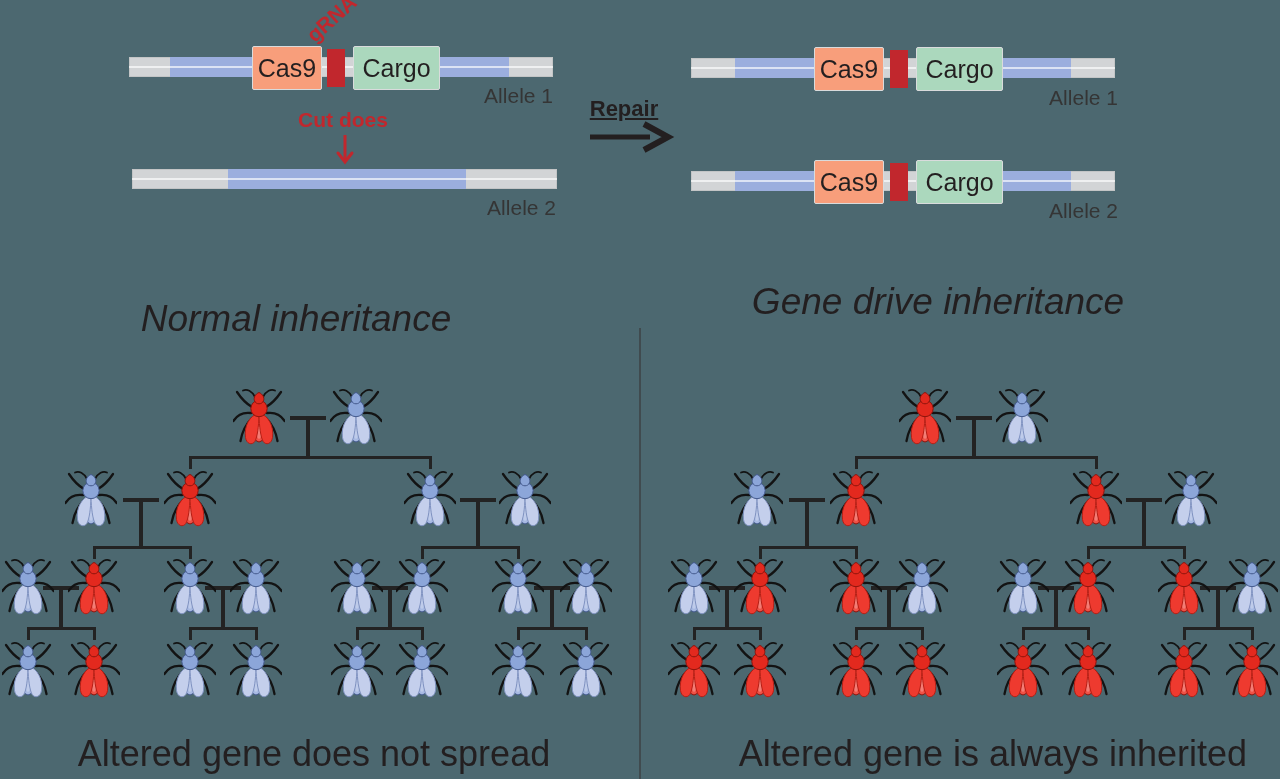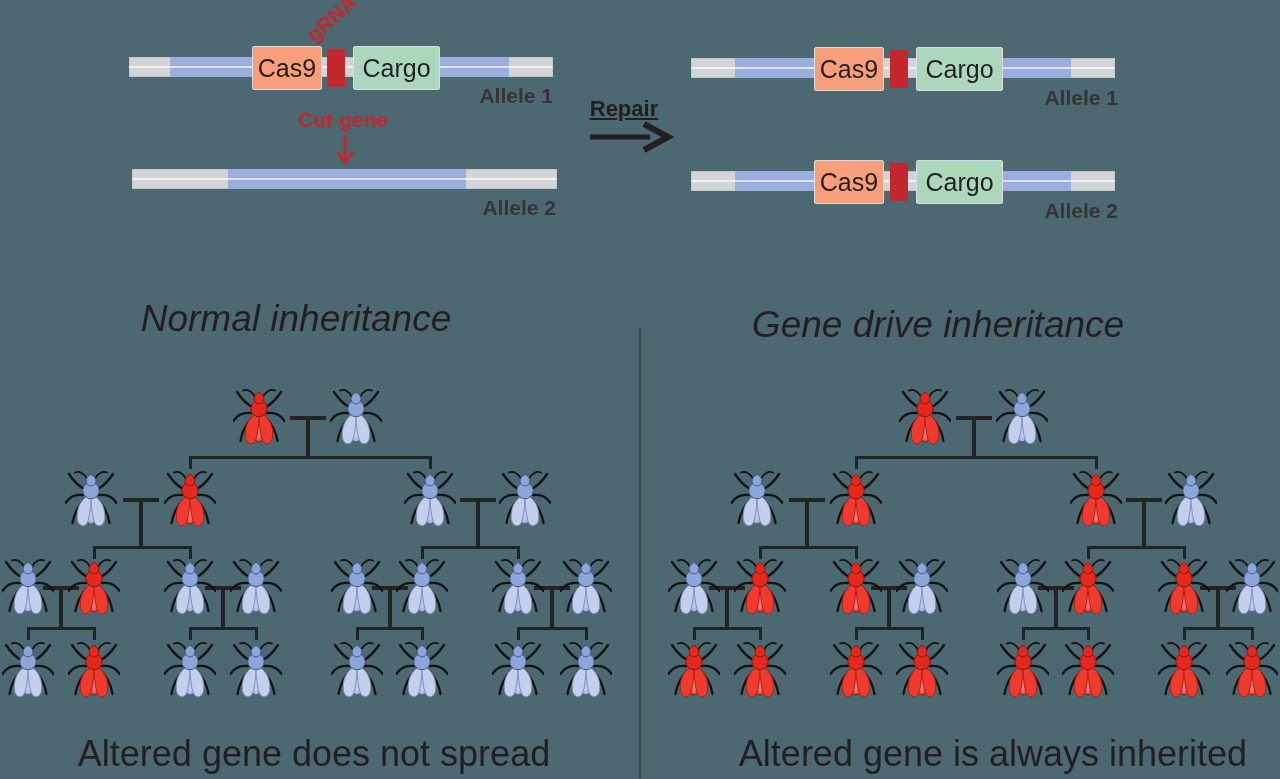--- a/index.html
+++ b/index.html
@@ -14,21 +14,21 @@
   .bar .blueseg{position:absolute;top:0;height:100%;background:var(--c-chromosome_blue,#9BAEDE);}
   .bar .midline{position:absolute;left:0;right:0;top:9px;height:2px;background:rgba(255,255,255,.65);}
   
   .gbox{position:absolute;display:flex;align-items:center;justify-content:center;
         font-size:25px;color:#231F20;border:1px solid #D9DBDC;border-radius:2px;box-sizing:border-box;}
   .cas9{background:var(--c-cas9_box,#F89E7B);}
   .cargo{background:var(--c-cargo_box,#ABD8BD);}
   .grna-block{position:absolute;background:var(--c-grna_block,#C1272D);}
   .grna-text{position:absolute;color:var(--c-accent_red,#C1272D);font-weight:bold;font-size:21px;
              line-height:24px;transform:rotate(-42deg);transform-origin:0 100%;white-space:nowrap;}
-  .allele-label{position:absolute;width:110px;text-align:right;font-size:21px;color:#353535;font-weight:bold;}
+  .allele-label{position:absolute;width:110px;text-align:right;font-size:21px;color:#353535;}
   .cutsite{position:absolute;width:130px;text-align:center;font-size:21px;font-weight:bold;
            color:var(--c-accent_red,#C1272D);}
   .repair-label{position:absolute;width:100px;text-align:center;font-size:22px;font-weight:bold;color:#231F20;}
   .arrow-svg{position:absolute;}
   
   .divider{position:absolute;background:#404B4F;}
   
   .tree-title{position:absolute;width:520px;text-align:center;font-size:37px;color:#231F20;font-style:italic;}
   .tree-caption{position:absolute;width:570px;text-align:center;font-size:36px;color:#231F20;}
   
@@ -72,21 +72,21 @@
       <div class="blueseg" style="left:41px;width:82px;"></div>
       <div class="blueseg" style="left:309px;width:71px;"></div>
       <div class="midline"></div>
     </div>
     <div class="gbox cas9" style="left:252px;top:46px;width:70px;height:44px;">Cas9</div>
     <div class="grna-block" style="left:327px;top:49px;width:18px;height:38px;"></div>
     <div class="gbox cargo" style="left:353px;top:46px;width:87px;height:44px;">Cargo</div>
     <div class="grna-text" style="left:318px;top:23px;">gRNA</div>
     <div class="allele-label" style="left:443px;top:84px;">Allele 1</div>
 
-    <div class="cutsite" style="left:278px;top:108px;">Cut gene</div>
+    <div class="cutsite" style="left:278px;top:108px;">Cut does</div>
     <svg class="arrow-svg" style="left:334px;top:134px;" width="22" height="34" viewBox="0 0 22 34">
       <path d="M11,1 L11,26" stroke="#C1272D" stroke-width="3" fill="none"></path>
       <path d="M4,19 L11,28 L18,19" stroke="#C1272D" stroke-width="3" fill="none" stroke-linecap="round"></path>
     </svg>
 
     <div class="bar" style="left:132px;top:169px;width:425px;">
       <div class="blueseg" style="left:96px;width:238px;"></div>
       <div class="midline"></div>
     </div>
     <div class="allele-label" style="left:446px;top:196px;">Allele 2</div>
@@ -116,21 +116,21 @@
     </div>
     <div class="gbox cas9" style="left:814px;top:160px;width:70px;height:44px;">Cas9</div>
     <div class="grna-block" style="left:890px;top:163px;width:18px;height:38px;"></div>
     <div class="gbox cargo" style="left:916px;top:160px;width:87px;height:44px;">Cargo</div>
     <div class="allele-label" style="left:1008px;top:199px;">Allele 2</div>
   </div>
 
   <div class="divider" style="left:639px;top:328px;width:2px;height:451px;"></div>
 
   <div class="tree-title" style="left:36px;top:298px;">Normal inheritance</div>
-  <div class="tree-title" style="left:678px;top:304px;">Gene drive inheritance</div>
+  <div class="tree-title" style="left:678px;top:281px;">Gene drive inheritance</div>
 
   <div id="tree-normal">
       <div class="tree-line" style="left: 289.5px; top: 416px; width: 36px; height: 4px;"></div>
       <div class="tree-line" style="left: 305.5px; top: 418px; width: 4px; height: 39px;"></div>
       <div class="tree-line" style="left: 188.5px; top: 455.5px; width: 243px; height: 3px;"></div>
       <div class="tree-line" style="left: 188.5px; top: 457px; width: 3px; height: 12px;"></div>
       <div class="tree-line" style="left: 428.5px; top: 457px; width: 3px; height: 12px;"></div>
       <div class="tree-line" style="left: 122.5px; top: 498px; width: 36px; height: 4px;"></div>
       <div class="tree-line" style="left: 138.5px; top: 500px; width: 4px; height: 47px;"></div>
       <div class="tree-line" style="left: 92.5px; top: 545.5px; width: 99px; height: 3px;"></div>

